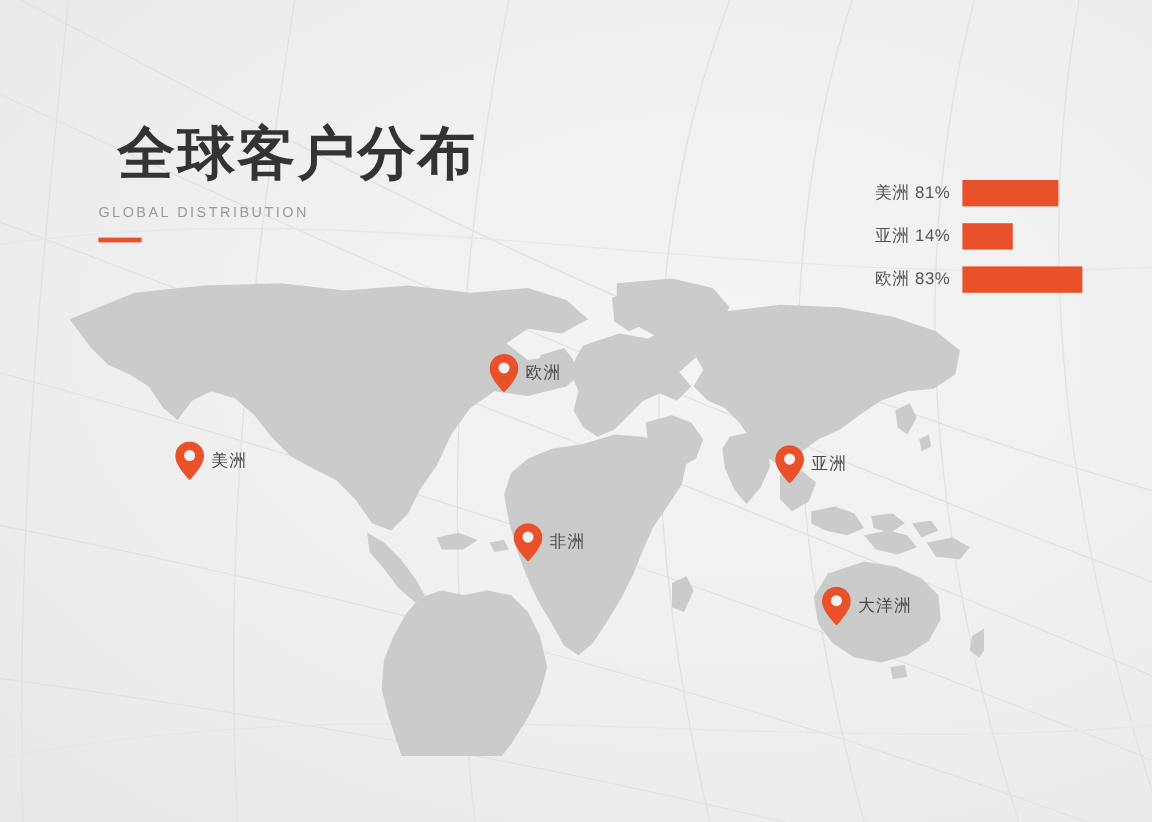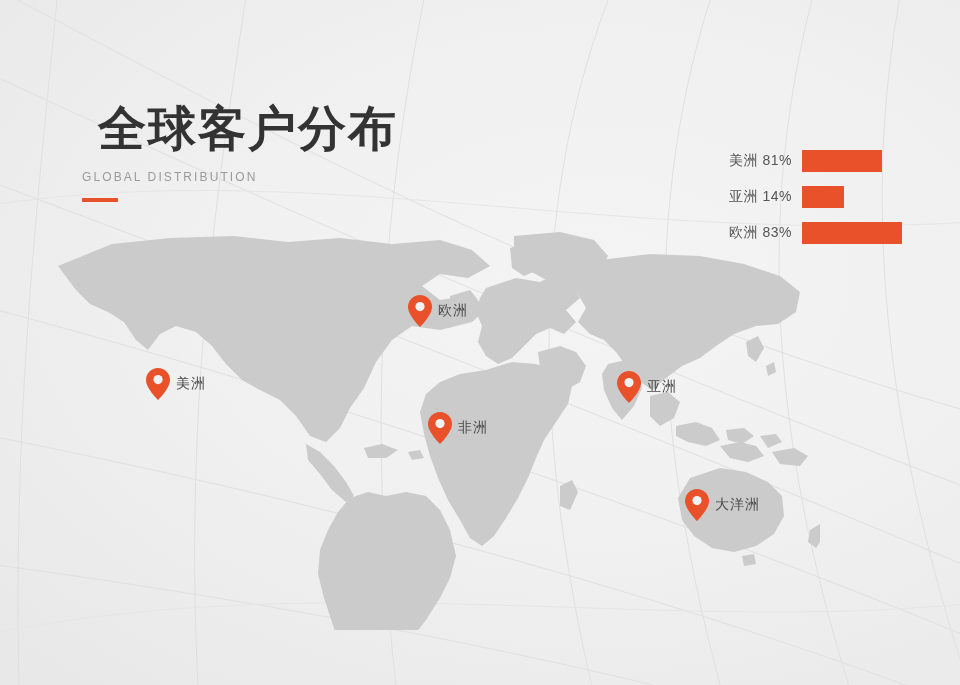--- a/index.html
+++ b/index.html
@@ -171,29 +171,29 @@
     </div>
 
     <div class="pin" style="left:408px;top:272px;margin-top:23px;">
       <svg class="pin-glyph" viewBox="0 0 24 32" aria-hidden="true">
         <path d="M12 0 C5.4 0 0 5.4 0 12 c0 8.4 12 20 12 20 s12 -11.6 12 -20 C24 5.4 18.6 0 12 0 z" fill="#e8512a"></path>
         <circle cx="12" cy="11.6" r="4.6" fill="#f2f2f2"></circle>
       </svg>
       <span class="pin-label">欧洲</span>
     </div>
 
-    <div class="pin" style="left:617px;top:371px;">
+    <div class="pin" style="left:646px;top:371px;">
       <svg class="pin-glyph" viewBox="0 0 24 32" aria-hidden="true">
         <path d="M12 0 C5.4 0 0 5.4 0 12 c0 8.4 12 20 12 20 s12 -11.6 12 -20 C24 5.4 18.6 0 12 0 z" fill="#e8512a"></path>
         <circle cx="12" cy="11.6" r="4.6" fill="#f2f2f2"></circle>
       </svg>
       <span class="pin-label">亚洲</span>
     </div>
 
-    <div class="pin" style="left:428px;top:412px;text-align:right;">
+    <div class="pin" style="left:428px;top:436px;text-align:right;">
       <svg class="pin-glyph" viewBox="0 0 24 32" aria-hidden="true">
         <path d="M12 0 C5.4 0 0 5.4 0 12 c0 8.4 12 20 12 20 s12 -11.6 12 -20 C24 5.4 18.6 0 12 0 z" fill="#e8512a"></path>
         <circle cx="12" cy="11.6" r="4.6" fill="#f2f2f2"></circle>
       </svg>
       <span class="pin-label">非洲</span>
     </div>
 
     <div class="pin" style="left:685px;top:489px;">
       <svg class="pin-glyph" viewBox="0 0 24 32" aria-hidden="true">
         <path d="M12 0 C5.4 0 0 5.4 0 12 c0 8.4 12 20 12 20 s12 -11.6 12 -20 C24 5.4 18.6 0 12 0 z" fill="#e8512a"></path>

